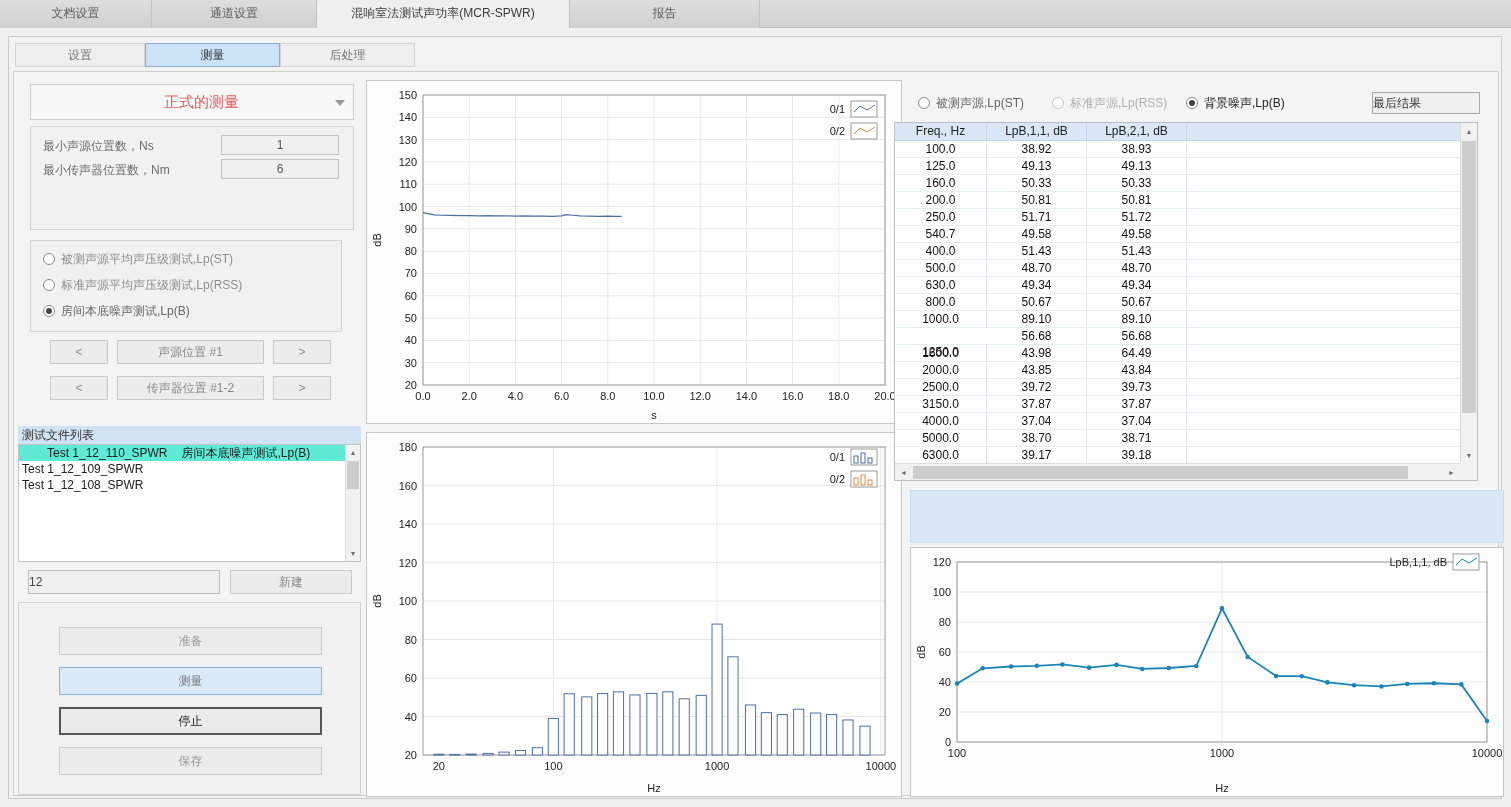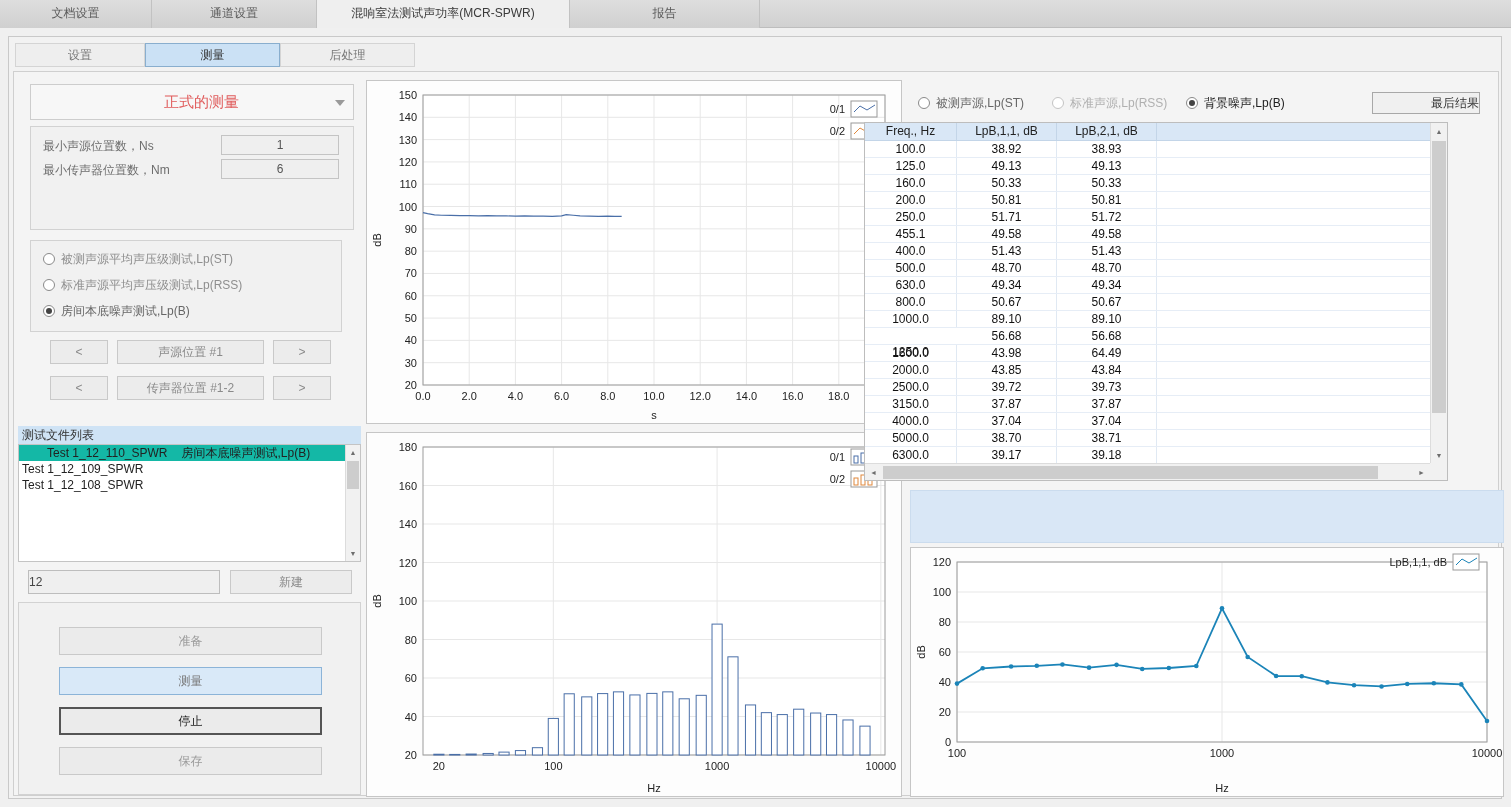--- a/index.html
+++ b/index.html
@@ -58,21 +58,21 @@
 
   .sbtn { position:absolute; height:24px; background:#ececec; border:1px solid #c9c9c9;
     color:#8a8a8a; text-align:center; line-height:22px; cursor:default; }
 
   .list-title { position:absolute; left:4px; top:354px; width:343px; height:18px;
     background:#cfe3f5; color:#333; line-height:18px; padding-left:4px; }
   .listbox { position:absolute; left:4px; top:372px; width:343px; height:118px;
     background:#fff; border:1px solid #c4c4c4; }
   .list-items { position:absolute; left:0; top:0; right:15px; bottom:0; overflow:hidden; }
   .list-item { height:16px; line-height:16px; padding-left:3px; white-space:nowrap; color:#222; }
-  .list-item.sel { background:#14b8a6;padding-left:28px; }
+  .list-item.sel { background:#5eead4;padding-left:28px; }
   .list-item .desc { margin-left:14px; }
 
   .counter-input { position:absolute; left:14px; top:498px; width:192px; height:24px;
     background:#efefef; border:1px solid #bdbdbd; text-align:left; line-height:22px; color:#444; }
   .new-btn { position:absolute; left:216px; top:498px; width:122px; height:24px;
     background:#ececec; border:1px solid #c9c9c9; color:#8a8a8a; text-align:center; line-height:22px; }
 
   .gb-actions { left:4px; top:530px; width:343px; height:193px; }
   .action-btn { position:absolute; left:40px; width:263px; height:28px; line-height:26px;
     text-align:center; background:#ebebeb; border:1px solid #c9c9c9; color:#9a9a9a; cursor:default; }
@@ -80,23 +80,23 @@
   .action-btn.def { border:2px solid #555; color:#222; line-height:24px; }
 
   
   .chart { position:absolute; background:#fdfdfd; border:1px solid #c6c6c6; }
   #chart-time { left:352px; top:8px;   width:536px; height:344px; }
   #chart-spec { left:352px; top:360px; width:536px; height:365px; }
   #chart-res  { left:896px; top:475px; width:594px; height:250px; }
 
   
   .final-btn { position:absolute; left:1358px; top:20px; width:108px; height:22px;
-    background:#f0f0f0; border:1px solid #a8a8a8; color:#333; text-align:right; line-height:20px; }
-
-  .rtable { position:absolute; left:850px; top:50px; width:584px; height:359px;
+    background:#f0f0f0; border:1px solid #a8a8a8; color:#333; text-align:left; line-height:20px; }
+
+  .rtable { position:absolute; left:880px; top:50px; width:584px; height:359px;
     background:#fff; border:1px solid #bdbdbd; }
   .thead { position:absolute; left:0; top:0; right:17px; height:18px; display:flex;
     background:#d9e7f6; border-bottom:1px solid #c3d5e8; }
   .th { border-right:1px solid #c3d5e8; text-align:center; line-height:17px; color:#222; }
   .th.fill { flex:1; border-right:none; }
   .tbody { position:absolute; left:0; top:18px; right:17px; bottom:17px; overflow:hidden; }
   .trow { display:flex; height:17px; border-bottom:1px solid #e6edf6; background:#fff; }
   .td { border-right:1px solid #e0e9f3; text-align:center; line-height:16px; color:#111; }
 
   
@@ -379,21 +379,21 @@
             <div class="td" style="width: 100px;">50.81</div>
             <div class="td" style="flex: 1 1 0%; border-right: none;"></div>
           </div>
           <div class="trow">
             <div class="td" style="width: 92px;">250.0</div>
             <div class="td" style="width: 100px;">51.71</div>
             <div class="td" style="width: 100px;">51.72</div>
             <div class="td" style="flex: 1 1 0%; border-right: none;"></div>
           </div>
           <div class="trow">
-            <div class="td" style="width: 92px;">455.1</div>
+            <div class="td" style="width: 92px;">540.7</div>
             <div class="td" style="width: 100px;">49.58</div>
             <div class="td" style="width: 100px;">49.58</div>
             <div class="td" style="flex: 1 1 0%; border-right: none;"></div>
           </div>
           <div class="trow">
             <div class="td" style="width: 92px;">400.0</div>
             <div class="td" style="width: 100px;">51.43</div>
             <div class="td" style="width: 100px;">51.43</div>
             <div class="td" style="flex: 1 1 0%; border-right: none;"></div>
           </div>

